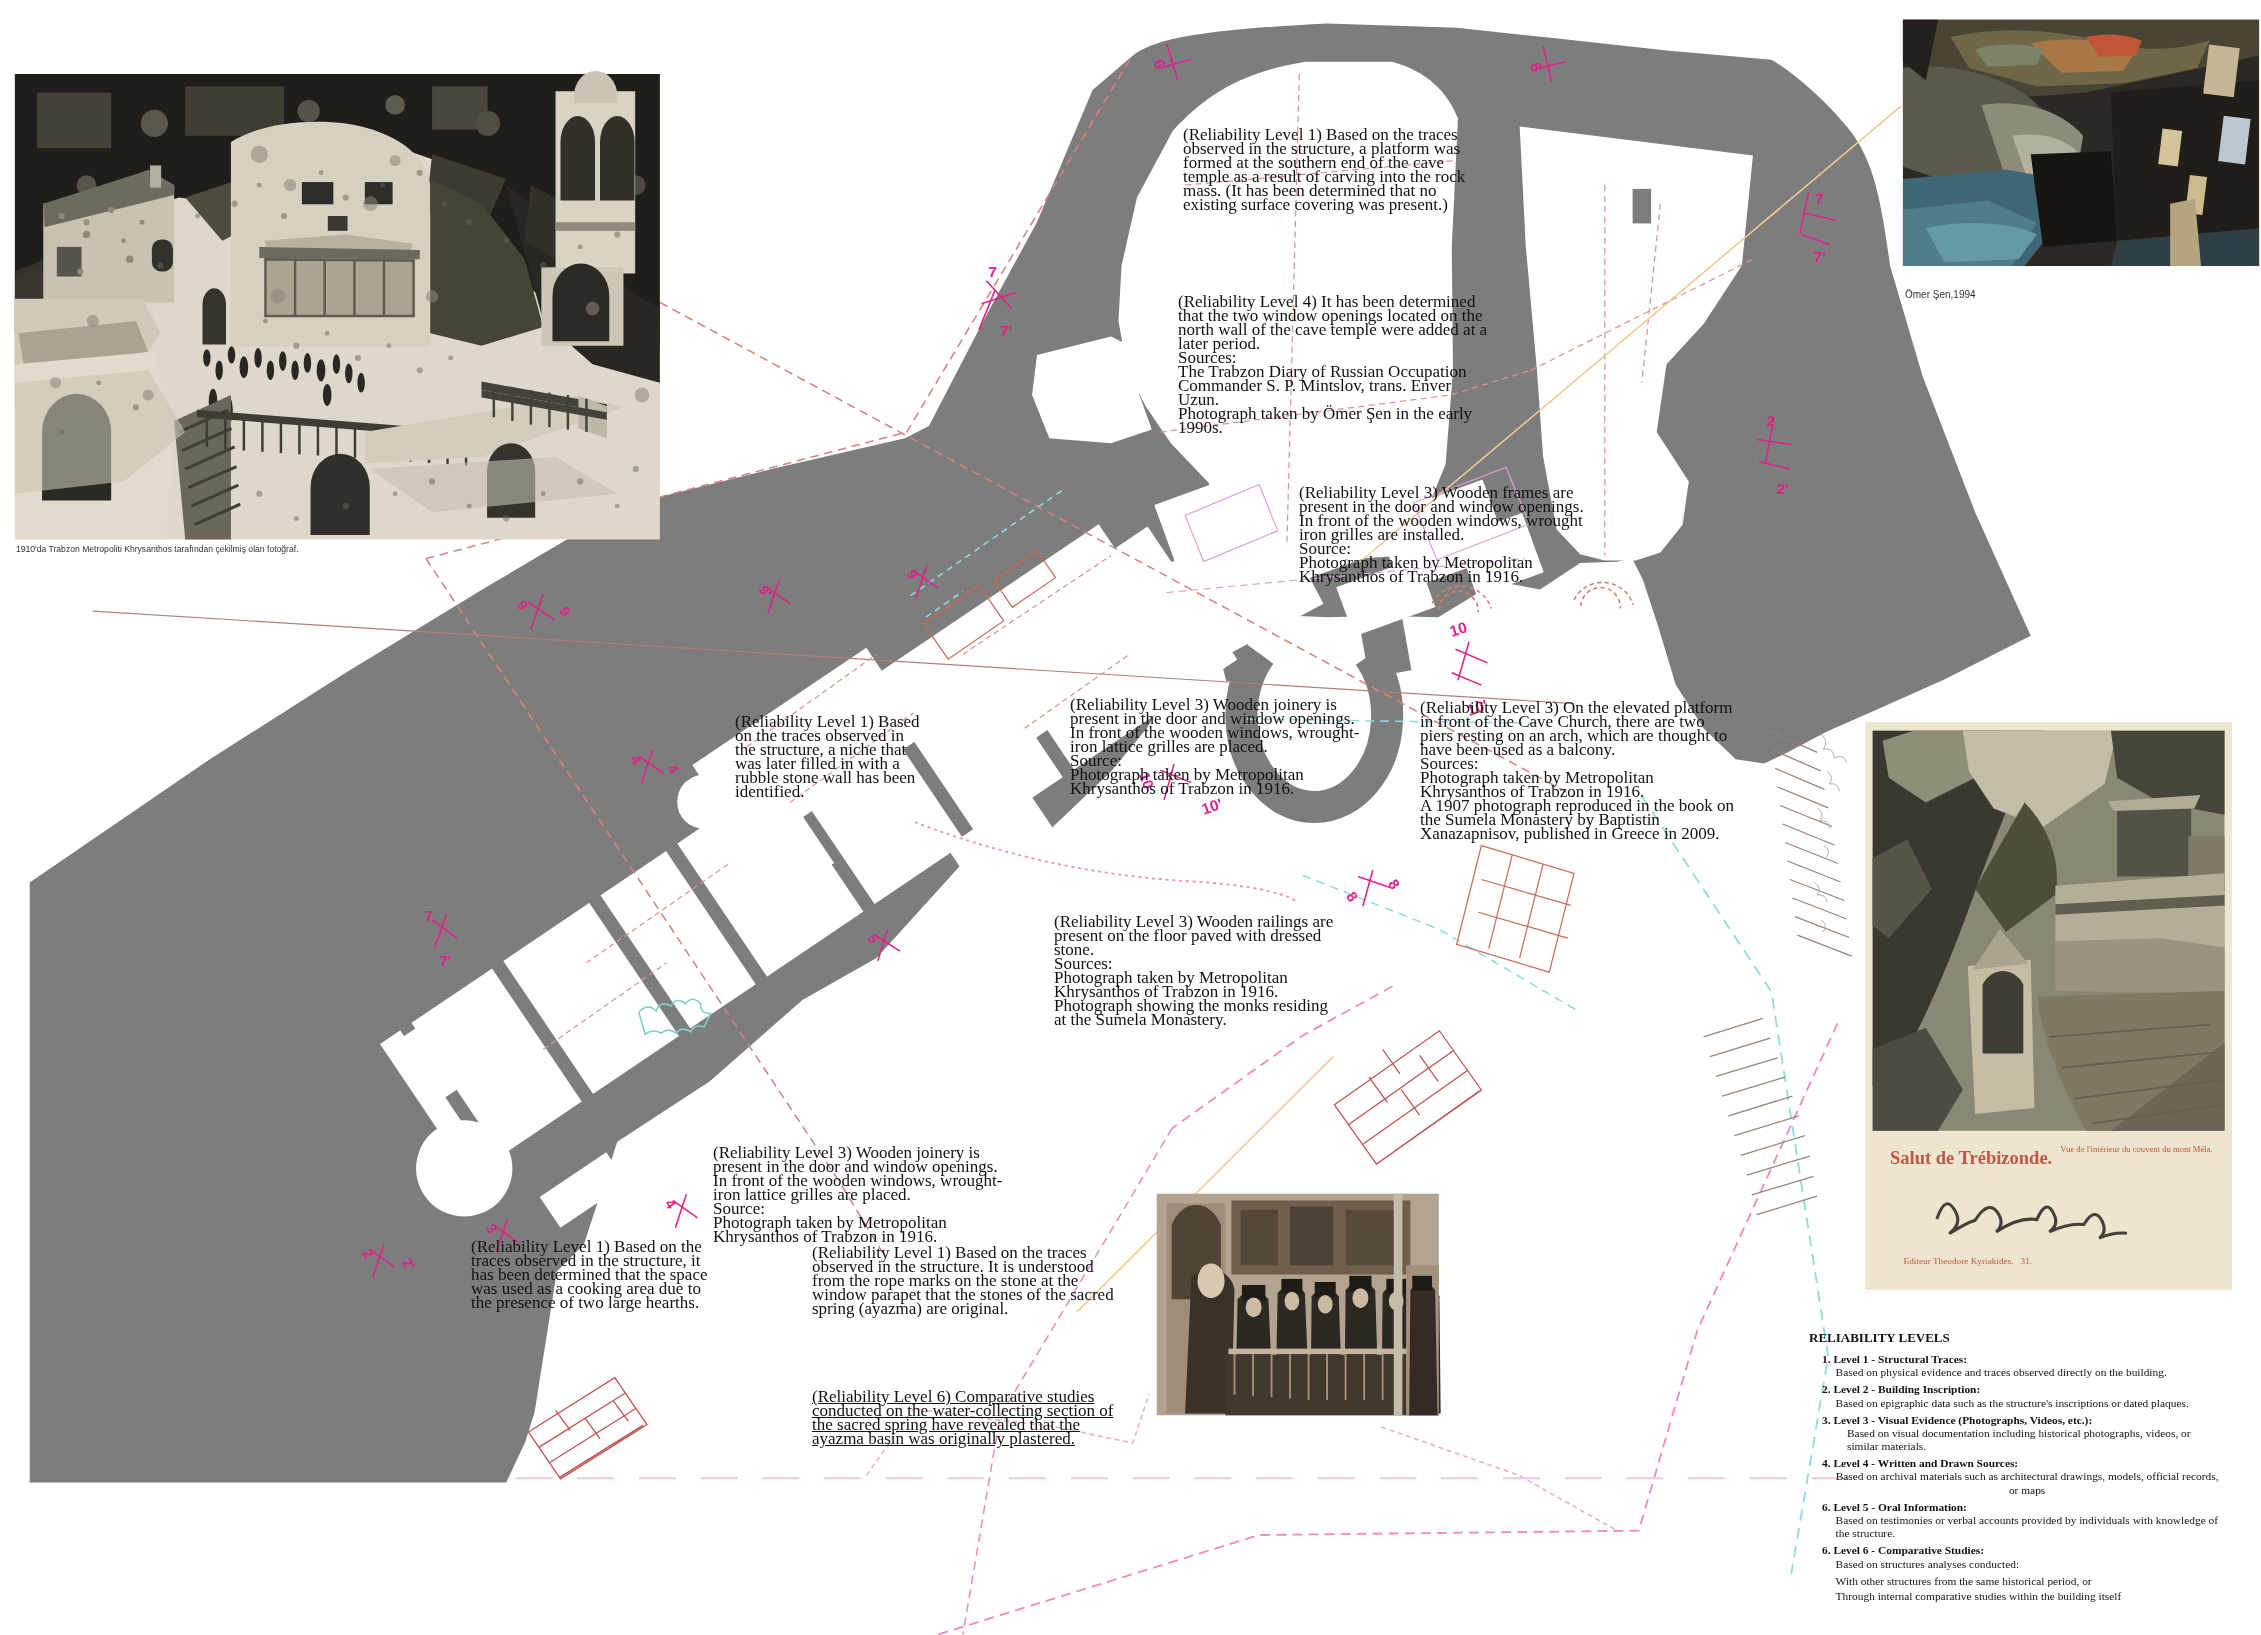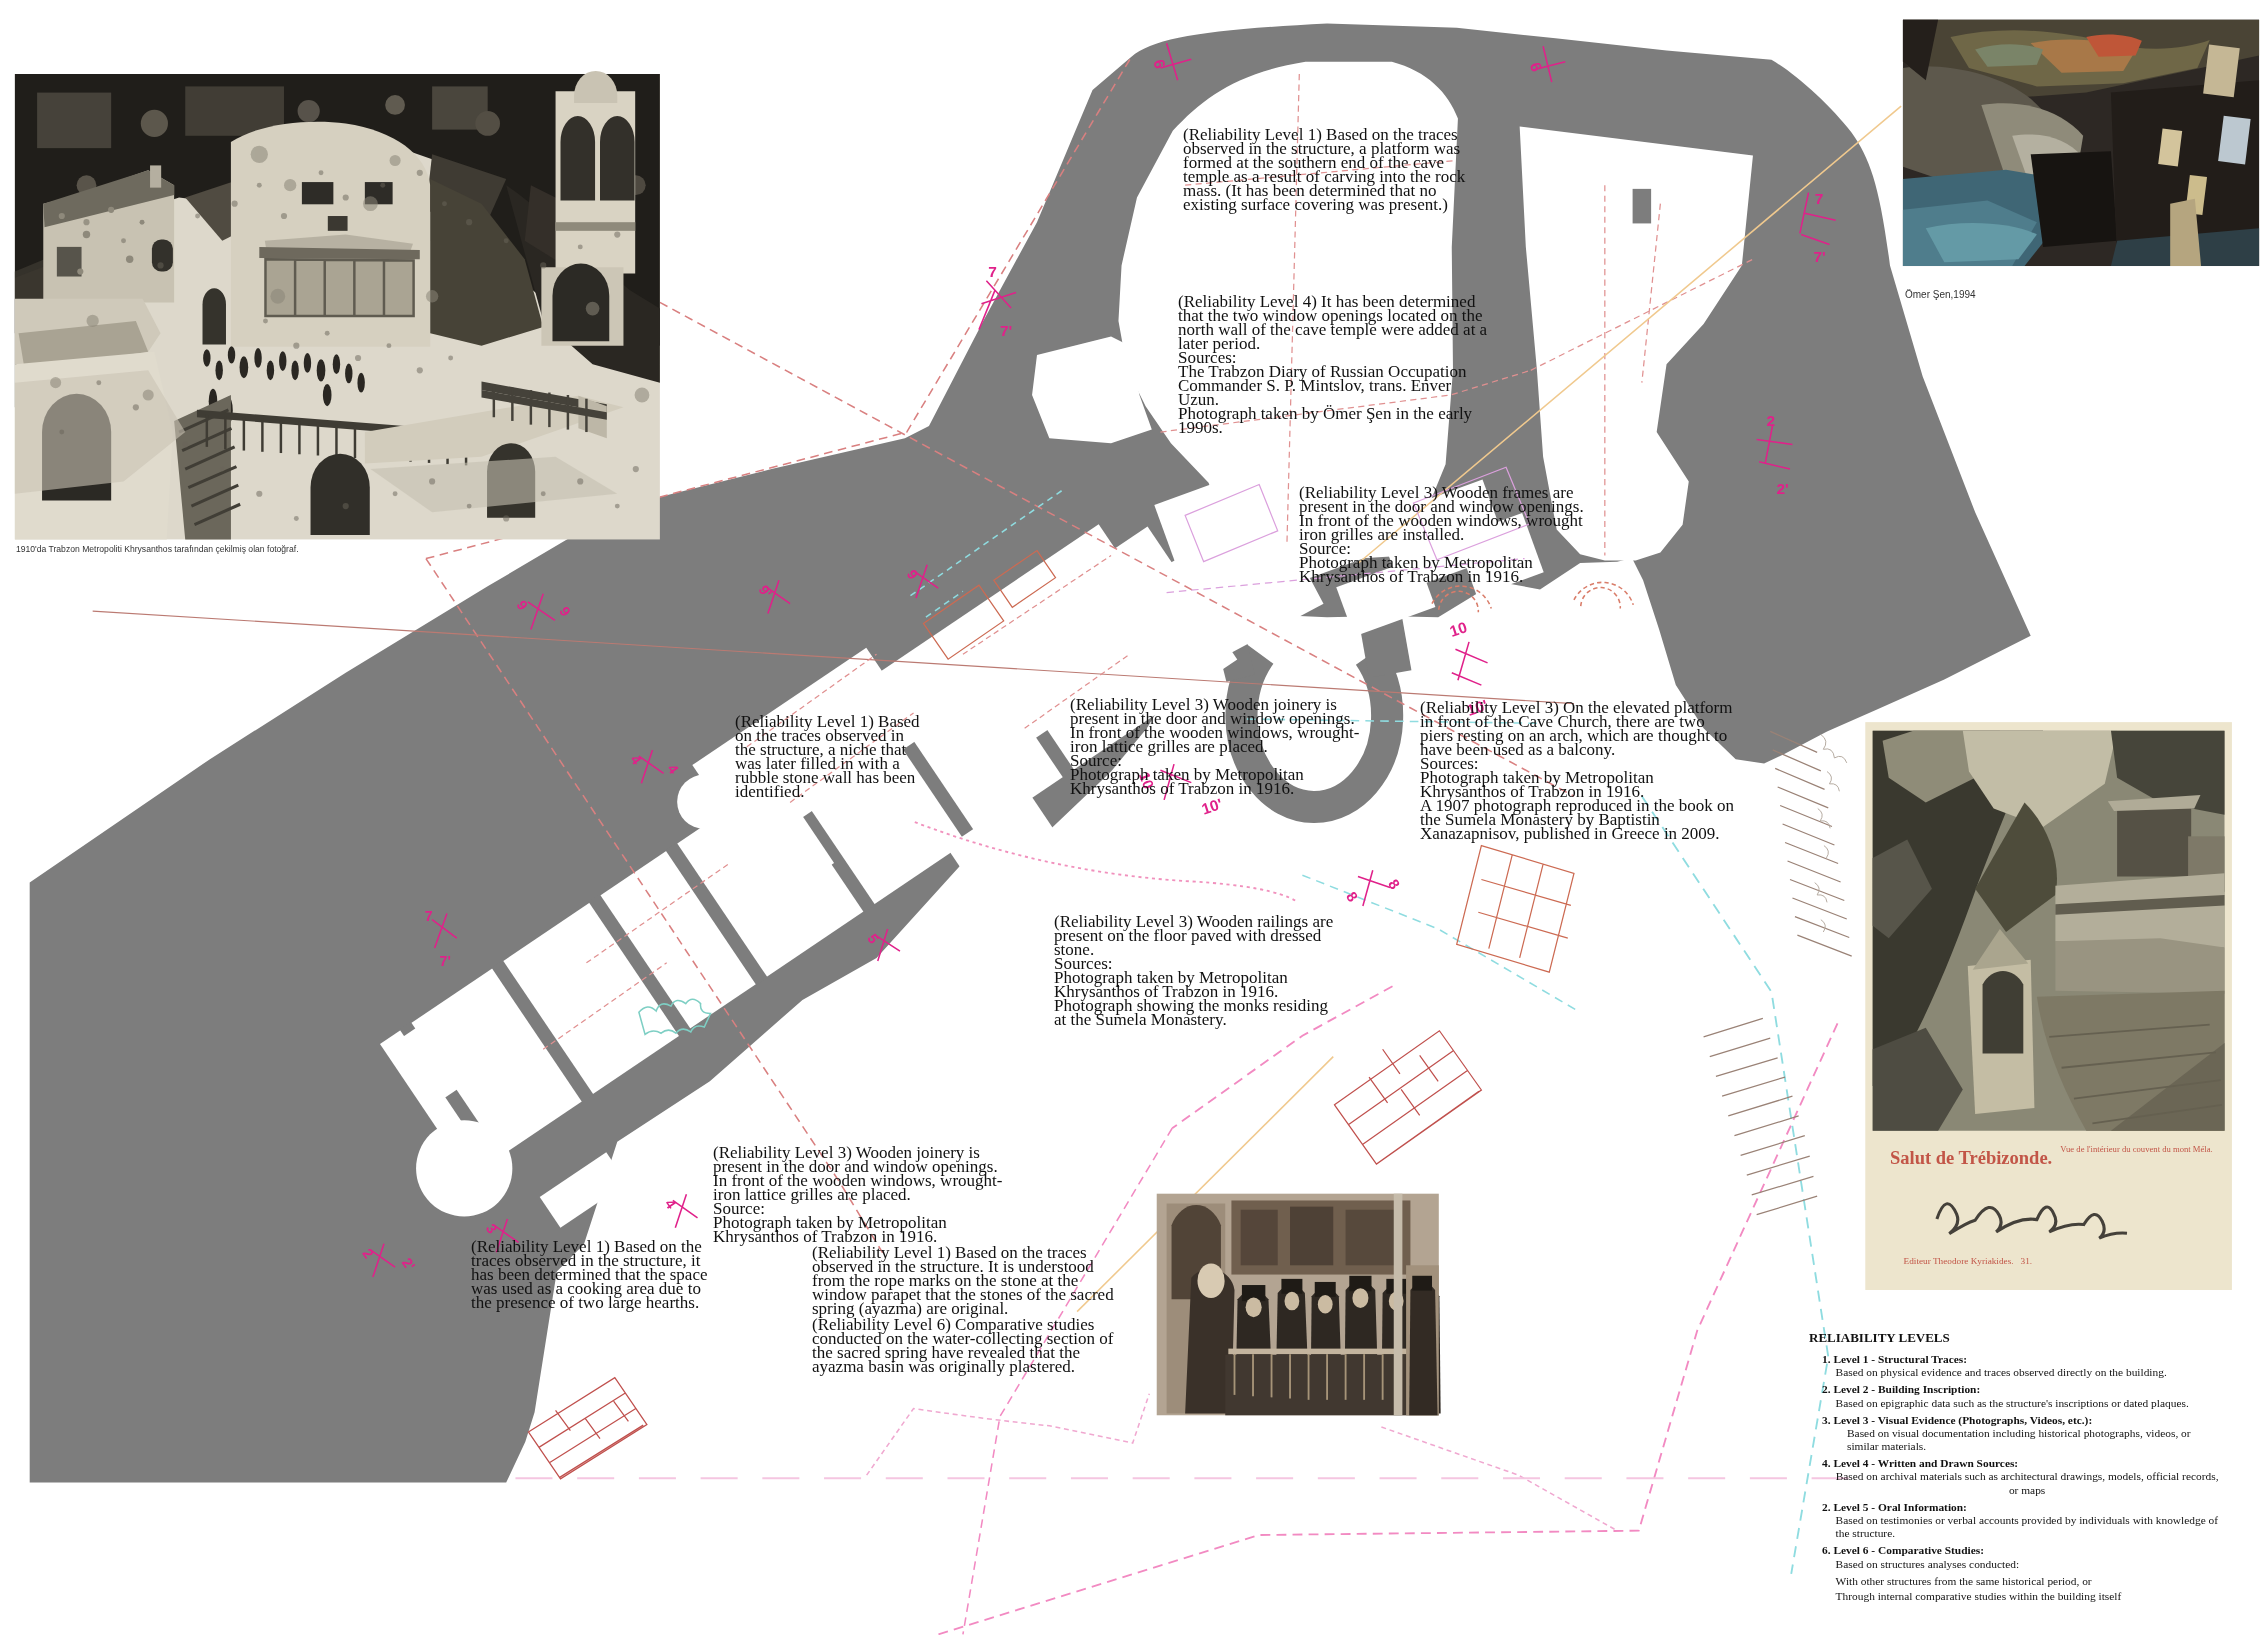--- a/index.html
+++ b/index.html
@@ -540,34 +540,34 @@
 <div class="txt" style="left:1420px;top:701px;width:315px;">(Reliability Level 3) On the elevated platform in front of the Cave Church, there are two piers resting on an arch, which are thought to have been used as a balcony.<br>Sources:<br>Photograph taken by Metropolitan Khrysanthos of Trabzon in 1916.<br>A 1907 photograph reproduced in the book on the Sumela Monastery by Baptistin Xanazapnisov, published in Greece in 2009.</div>
 
 <div class="txt" style="left:1054px;top:915px;width:290px;">(Reliability Level 3) Wooden railings are present on the floor paved with dressed stone.<br>Sources:<br>Photograph taken by Metropolitan Khrysanthos of Trabzon in 1916.<br>Photograph showing the monks residing at the Sumela Monastery.</div>
 
 <div class="txt" style="left:471px;top:1240px;width:241px;">(Reliability Level 1) Based on the traces observed in the structure, it has been determined that the space was used as a cooking area due to the presence of two large hearths.</div>
 
 <div class="txt" style="left:713px;top:1146px;width:296px;">(Reliability Level 3) Wooden joinery is present in the door and window openings. In front of the wooden windows, wrought-iron lattice grilles are placed.<br>Source:<br>Photograph taken by Metropolitan Khrysanthos of Trabzon in 1916.</div>
 
 <div class="txt" style="left:812px;top:1246px;width:302px;">(Reliability Level 1) Based on the traces observed in the structure. It is understood from the rope marks on the stone at the window parapet that the stones of the sacred spring (ayazma) are original.</div>
 
-<div class="txt" style="left:812px;top:1318px;width:302px;">(Reliability Level 6) Comparative studies conducted on the water-collecting section of the sacred spring have revealed that the ayazma basin was originally plastered.</div>
+<div class="txt" style="left:812px;top:1390px;width:302px;text-decoration:underline;">(Reliability Level 6) Comparative studies conducted on the water-collecting section of the sacred spring have revealed that the ayazma basin was originally plastered.</div>
 
 <div class="txt" style="left:1809px;top:1331px;width:432px;font-weight:bold;font-size:13px;">RELIABILITY LEVELS</div>
 
 <div class="txt" style="left:1822px;top:1353px;width:407px;font-size:11.4px;line-height:13.3px;">
 <b>1. Level 1 - Structural Traces:</b><br><span style="margin-left:13.6px;display:inline-block;">Based on physical evidence and traces observed directly on the building.</span>
 <div style="height:3.7px;"></div>
 <b>2. Level 2 - Building Inscription:</b><br><span style="margin-left:13.6px;display:inline-block;">Based on epigraphic data such as the structure's inscriptions or dated plaques.</span>
 <div style="height:3.7px;"></div>
 <b>3. Level 3 - Visual Evidence (Photographs, Videos, etc.):</b><br><span style="margin-left:25px;display:inline-block;width:370px;">Based on visual documentation including historical photographs, videos, or similar materials.</span>
 <div style="height:3.7px;"></div>
 <b>4. Level 4 - Written and Drawn Sources:</b><br><span style="margin-left:13.6px;display:inline-block;width:383px;text-align:center;">Based on archival materials such as architectural drawings, models, official records, or maps</span>
 <div style="height:3.7px;"></div>
-<b>2. Level 5 - Oral Information:</b><br><span style="margin-left:13.6px;display:inline-block;width:383px;">Based on testimonies or verbal accounts provided by individuals with knowledge of the structure.</span>
+<b>6. Level 5 - Oral Information:</b><br><span style="margin-left:13.6px;display:inline-block;width:383px;">Based on testimonies or verbal accounts provided by individuals with knowledge of the structure.</span>
 <div style="height:3.7px;"></div>
 <b>6. Level 6 - Comparative Studies:</b><br><span style="margin-left:13.6px;display:inline-block;">Based on structures analyses conducted:</span>
 <div style="height:3.7px;"></div>
 <span style="margin-left:13.6px;display:inline-block;">With other structures from the same historical period, or</span>
 <div style="height:2.5px;"></div>
 <span style="margin-left:13.6px;display:inline-block;">Through internal comparative studies within the building itself</span>
 </div>
 
 <div class="cap" style="left:16px;top:544px;font-size:8.6px;font-family:'Liberation Sans',sans-serif;">1910'da Trabzon Metropoliti Khrysanthos tarafından çekilmiş olan fotoğraf.</div>
 

